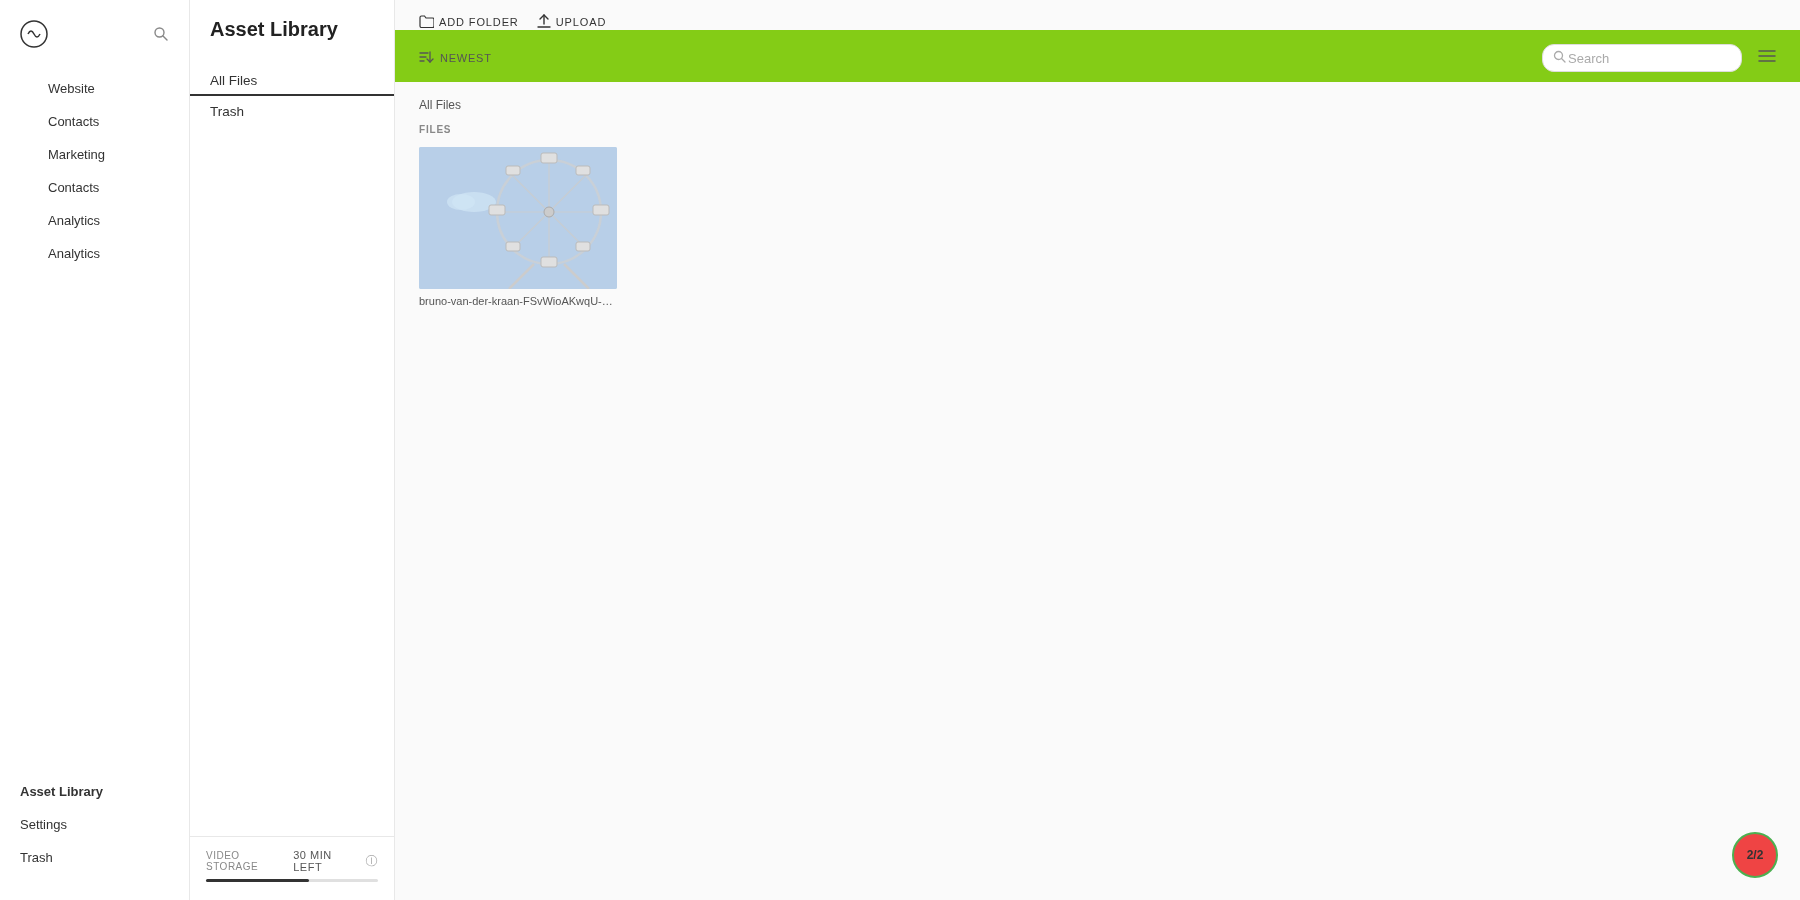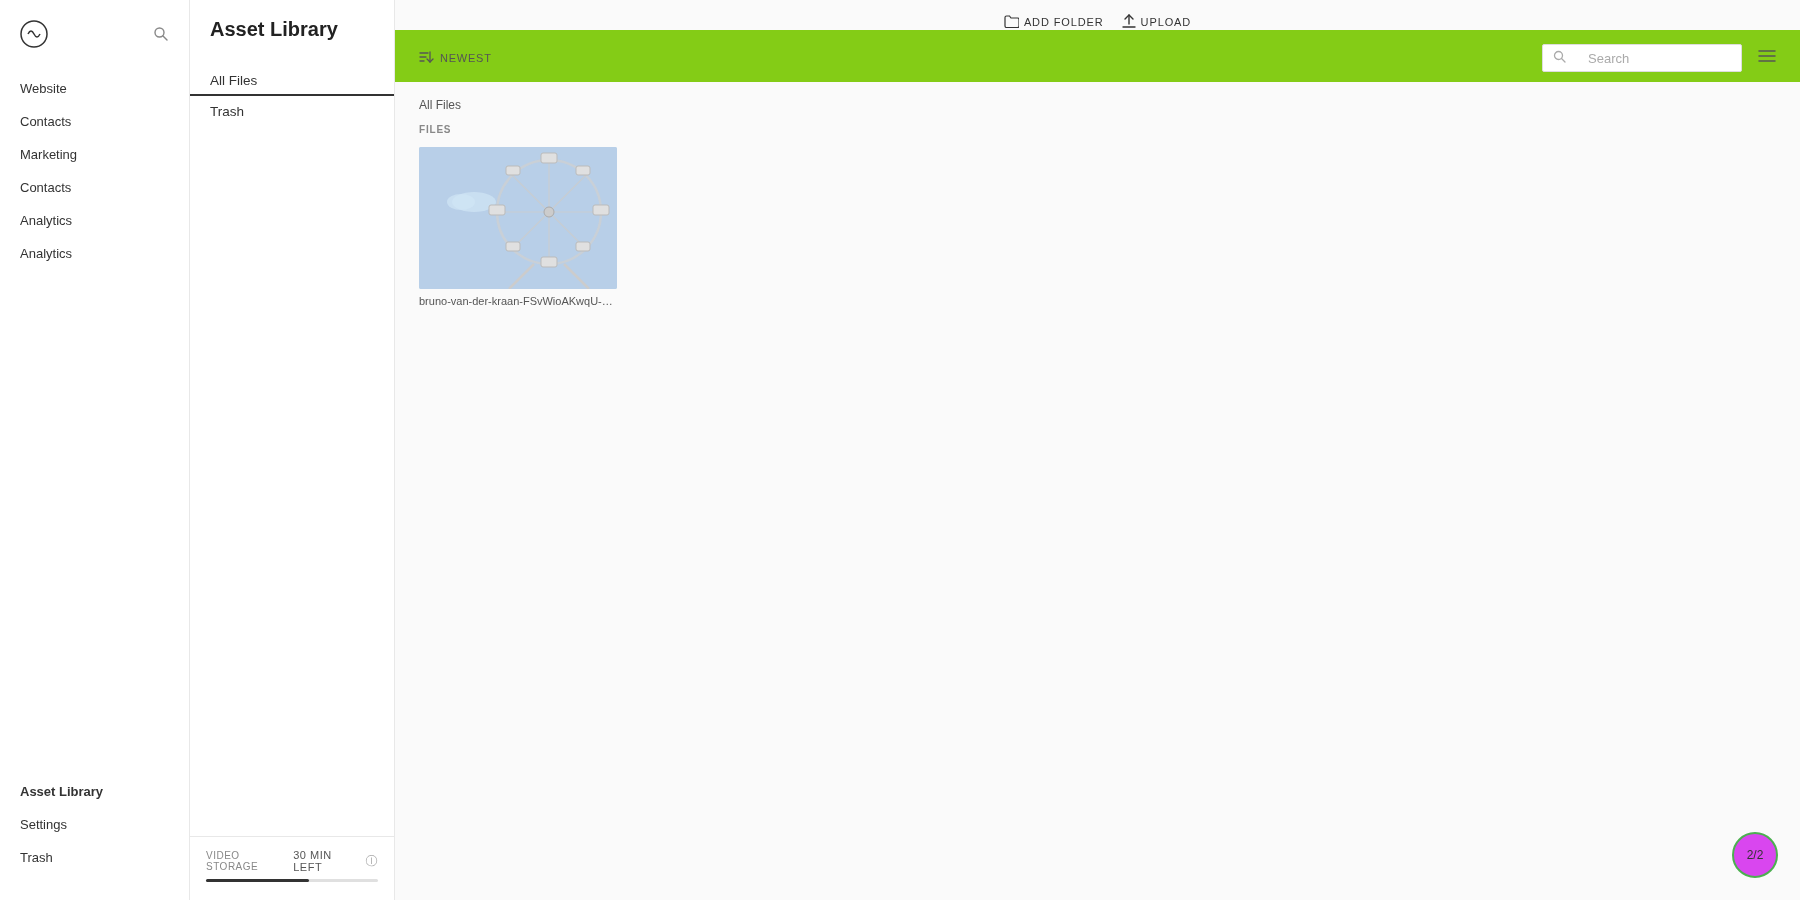--- a/index.html
+++ b/index.html
@@ -28,20 +28,21 @@
       color: #333;
     }
     .sidebar-search-icon {
       color: #888;
       cursor: pointer;
       font-size: 16px;
     }
     .sidebar-nav {
       flex: 1;
       padding: 0 0 10px 0;
+      margin-left: 28px;
     }
     .sidebar-nav-item {
       padding: 9px 20px;
       font-size: 13px;
       color: #333;
       cursor: pointer;
       display: block;
     }
     .sidebar-bottom {
       border-top: none;
@@ -149,24 +150,24 @@
     .toolbar-right {
       display: flex;
       align-items: center;
       gap: 16px;
     }
     .search-bar {
       display: flex;
       align-items: center;
       background: #fff;
       border: 1px solid #ddd;
-      border-radius: 2px;
+      border-radius: 12px;
       padding: 5px 10px;
       width: 200px;
-      gap: 22px;
+      gap: 2px;
     }
     .search-bar input {
       border: none;
       outline: none;
       font-size: 13px;
       color: #333;
       background: transparent;
       width: 100%;
     }
     .search-bar input::placeholder { color: #aaa; }
@@ -174,21 +175,21 @@
     .view-toggle {
       cursor: pointer;
       color: #555;
       font-size: 17px;
     }
 
     
     .top-action-bar {
       display: flex;
       align-items: center;
-      justify-content: center;
+      justify-content: flex-start;
       padding: 14px 24px 0 24px;
       gap: 18px;
     }
     .action-btn {
       display: flex;
       align-items: center;
       gap: 5px;
       font-size: 11px;
       color: #333;
       cursor: pointer;
@@ -255,22 +256,22 @@
       right: 22px;
       width: 46px;
       height: 46px;
       border-radius: 50%;
       border: 2px solid #4caf50;
       display: flex;
       align-items: center;
       justify-content: center;
       font-size: 12px;
       color: #333;
-      font-weight: 400;
-      background: #d946ef;
+      font-weight: 700;
+      background: #ef4444;
       cursor: pointer;
     }
   </style>
 </head>
 <body>
 
 <div class="sidebar">
   <div class="sidebar-logo">
     <span>
       <svg class="logo-icon" viewBox="0 0 28 28" fill="none">

